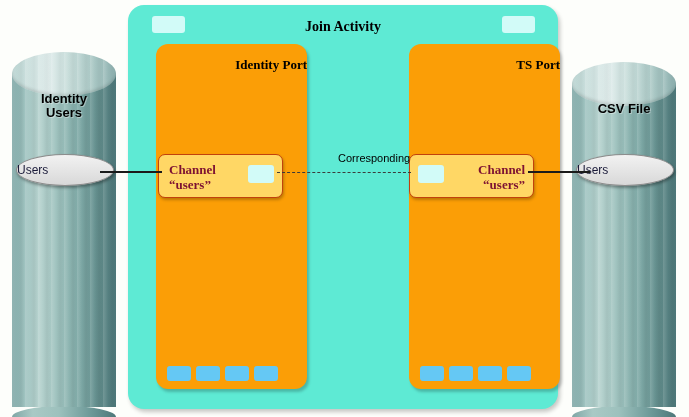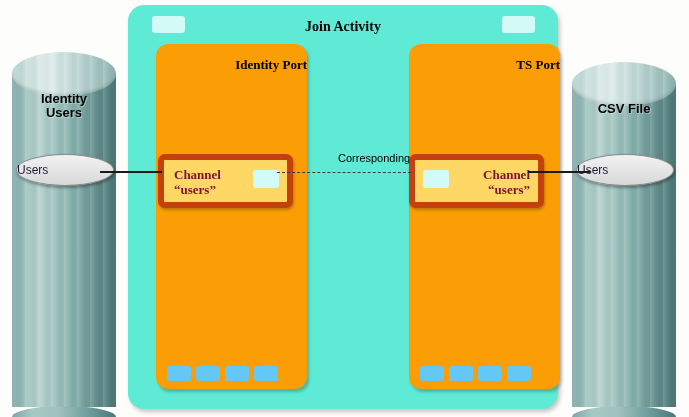--- a/index.html
+++ b/index.html
@@ -128,21 +128,21 @@
     top: 13px;
     font-weight: bold;
     font-size: 13px;
     color: #000000;
   }
 
   
   .channel {
     position: absolute;
     background: #ffd765;
-    border: 6px solid #c2410c;
+    border: 1px solid #c2410c;
     border-radius: 7px;
     box-shadow: 1px 2px 3px rgba(0,0,0,0.25);
   }
   .channel-text {
     position: absolute;
     font-weight: bold;
     font-size: 13px;
     color: #7d1232;
     line-height: 15px;
     white-space: nowrap;

